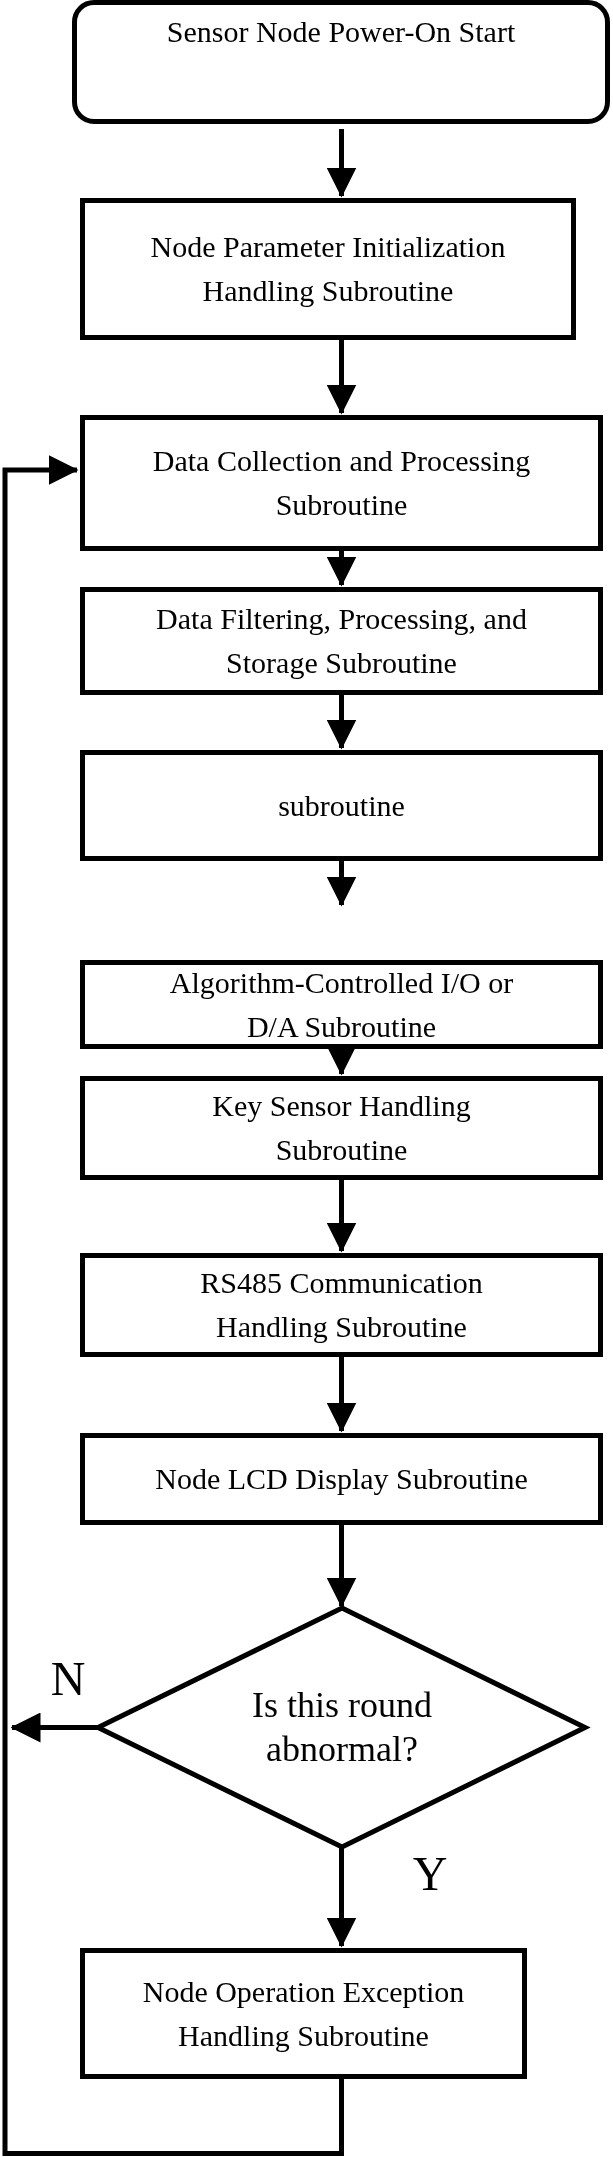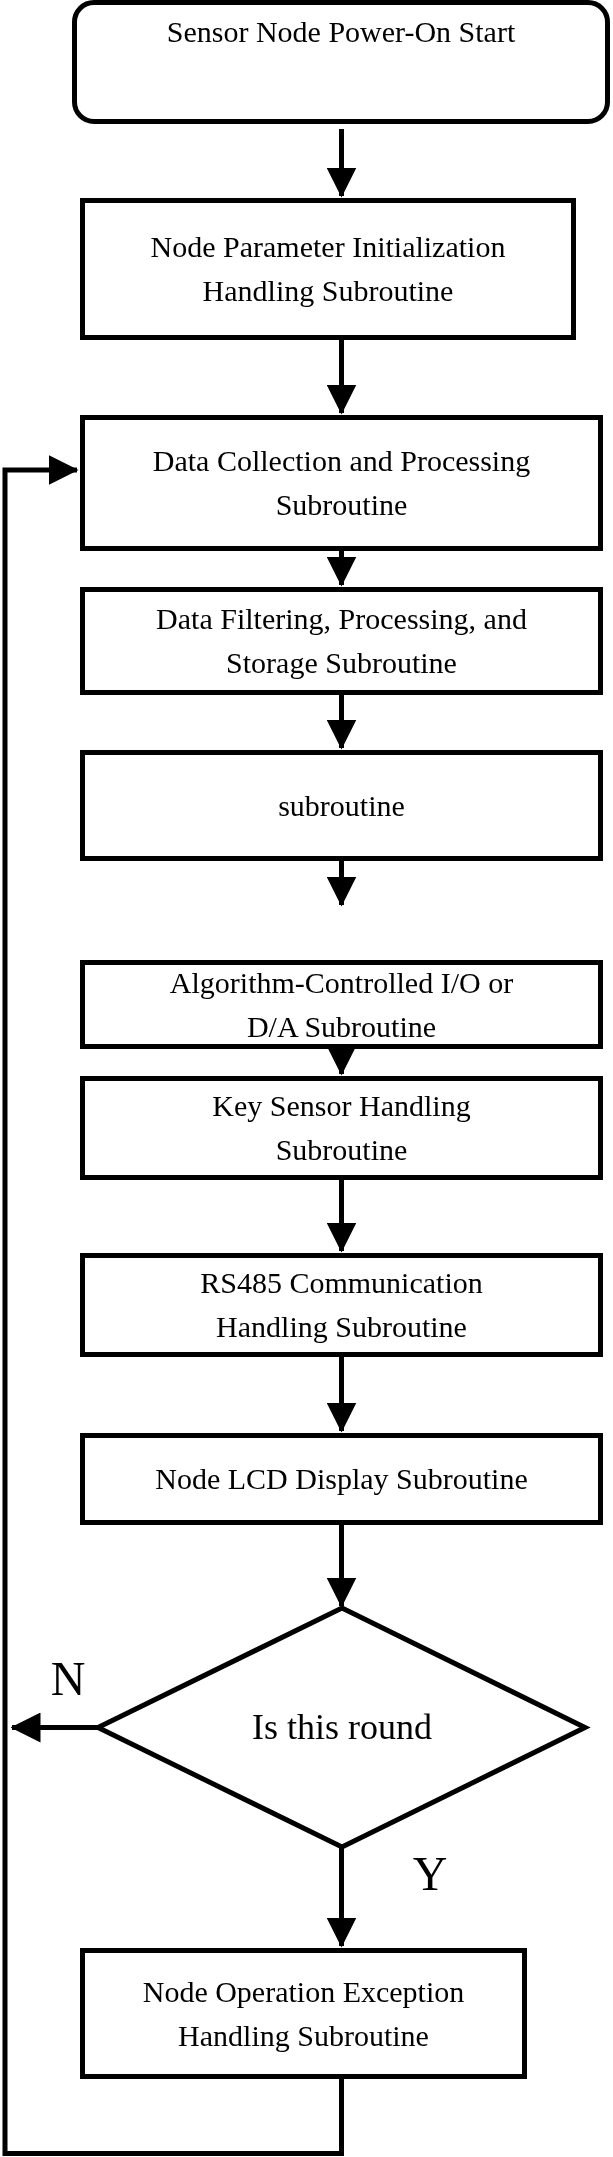--- a/index.html
+++ b/index.html
@@ -106,20 +106,21 @@
     <span class="nl">RS485 Communication</span>
     <span class="nl">Handling Subroutine</span>
   </div>
 
   <div class="node" style="left:80px; top:1433px; width:523px; height:92px;">
     <span class="nl">Node LCD Display Subroutine</span>
   </div>
 
   <div class="decision-text" style="left:182px; top:1672px; width:320px; height:110px;">
     <span class="nl">Is this round</span>
+    <span class="nl">abnormal?</span>
   </div>
 
   <div class="branch-label" style="left:36px; top:1655px; width:64px;">N</div>
 
   <div class="branch-label" style="left:398px; top:1850px; width:64px;">Y</div>
 
   <div class="node" style="left:80px; top:1948px; width:447px; height:131px;">
     <span class="nl">Node Operation Exception</span>
     <span class="nl">Handling Subroutine</span>
   </div>

